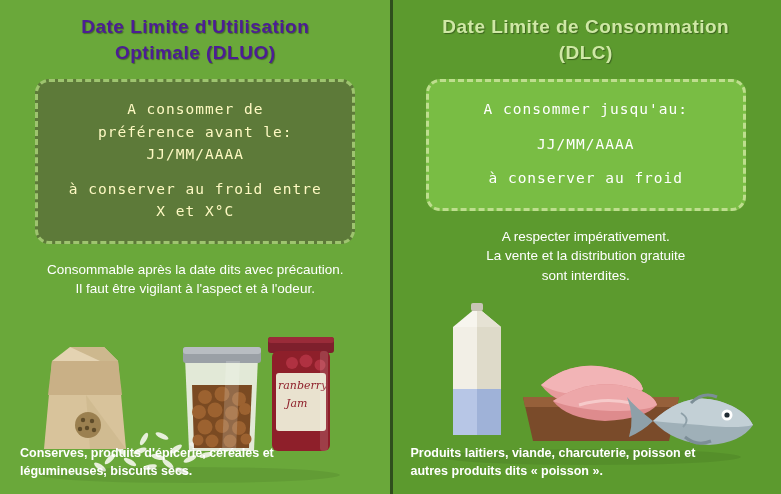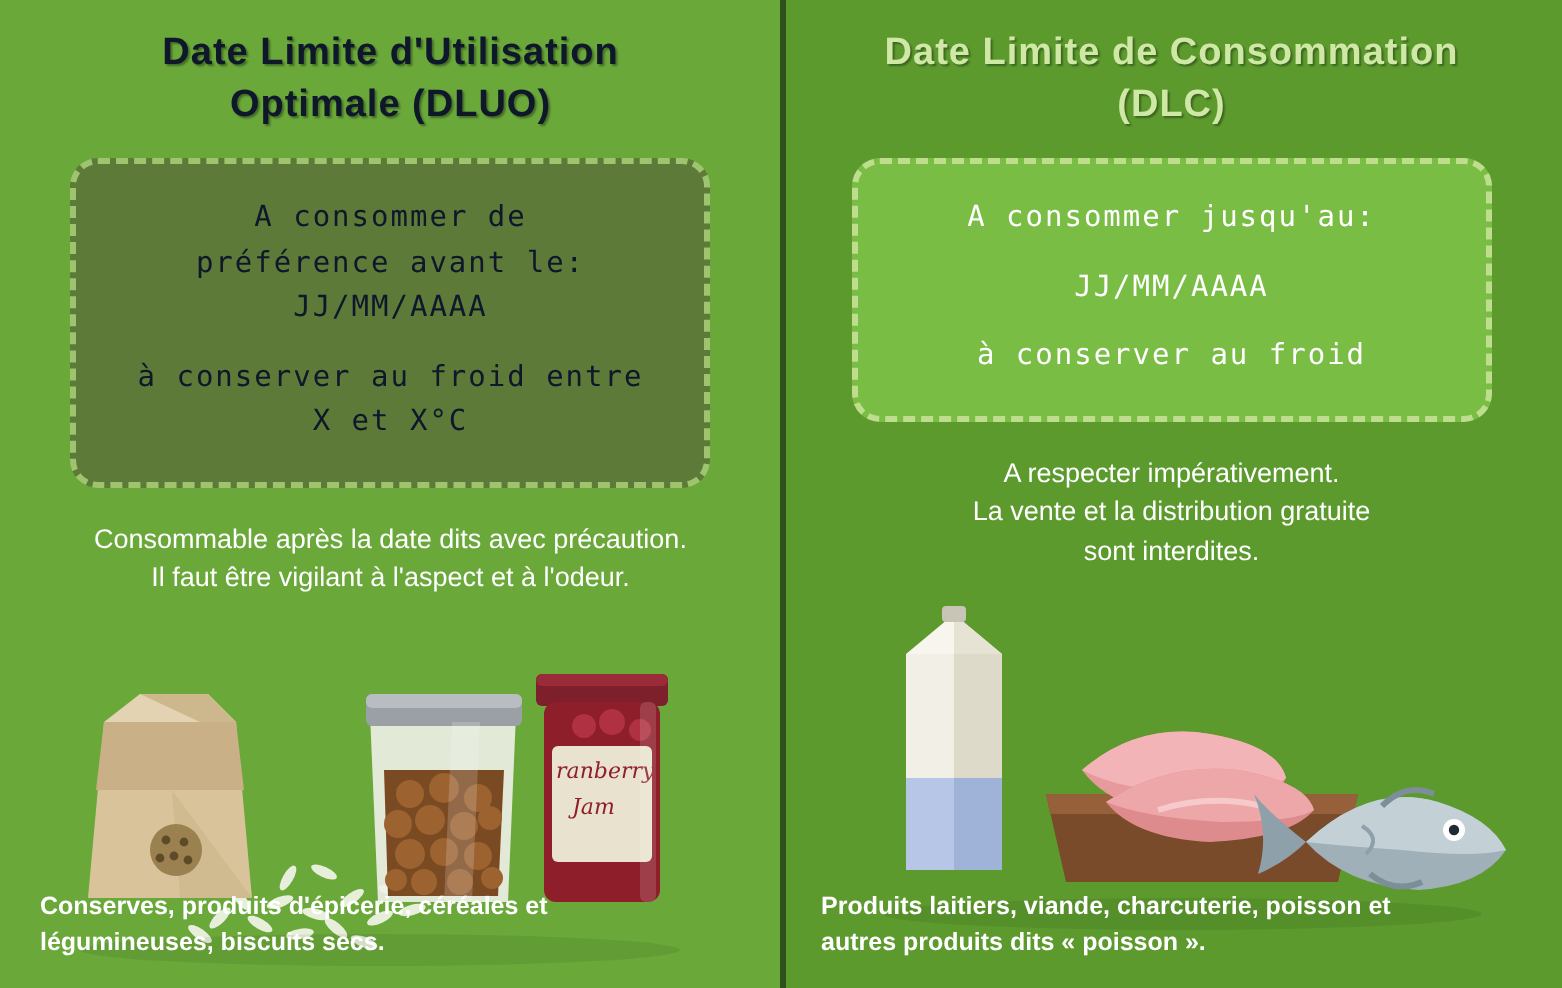--- a/index.html
+++ b/index.html
@@ -44,39 +44,39 @@
   .panel-title {
     margin-top: 14px;
     text-align: center;
     font-weight: bold;
     font-size: 19px;
     line-height: 1.35;
     letter-spacing: 0.5px;
     text-shadow: 1px 1px 1px rgba(0,0,0,0.35);
     padding: 0 14px;
   }
-  .panel-left .panel-title { color: #0f172a; }
+  .panel-left .panel-title { color: #4c1d95; }
   .panel-right .panel-title { color: #cfe8a5; }
 
   .label-box {
     margin-top: 14px;
     width: 320px;
     box-sizing: border-box;
     border-radius: 14px;
     padding: 16px 10px 18px;
     text-align: center;
     font-family: "DejaVu Sans Mono", "Liberation Mono", monospace;
     font-size: 14.5px;
     line-height: 1.55;
     letter-spacing: 1px;
   }
   .label-box-left {
     background: #5d7a39;
     border: 3px dashed #9ec46f;
-    color: #0f172a;
+    color: #fef9c3;
   }
   .label-box-right {
     background: #79bd44;
     border: 3px dashed #bede8e;
     color: #ffffff;
   }
   .label-line { display: block; }
   .label-gap { display: block; height: 12px; }
 
   .note {

